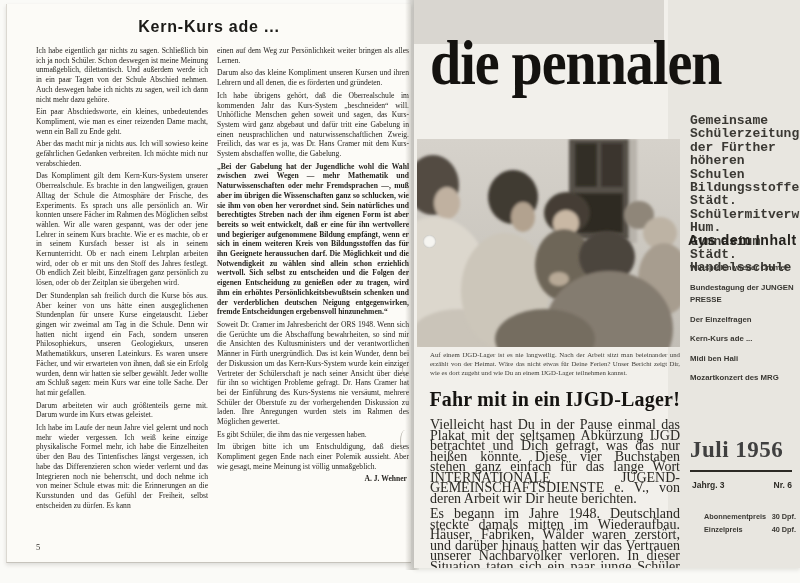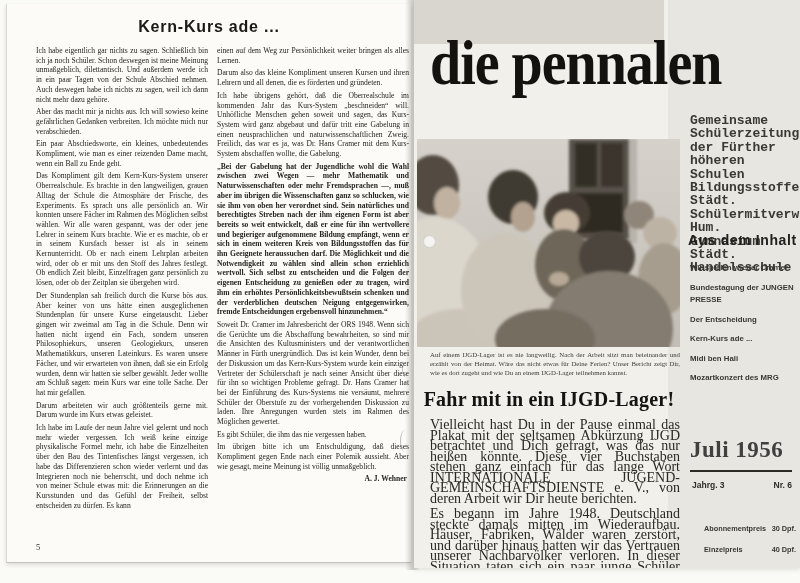--- a/index.html
+++ b/index.html
@@ -61,21 +61,21 @@
     background:#cbc7c0;overflow:hidden;
   }
   .photo svg{display:block;}
   .punch-hole{position:absolute;border-radius:50%;background:#f6f5f1;box-shadow:inset 0 0 2px rgba(0,0,0,.35);z-index:5;}
   .hole-a{left:6px;top:96px;width:13px;height:13px;}
   .caption{
     position:absolute;left:16px;top:351px;width:250px;
     font-size:6.8px;line-height:8.9px;text-align:justify;color:#3f3d38;
   }
   .headline{
-    position:absolute;left:4px;top:388px;width:262px;text-align:center;
+    position:absolute;left:4px;top:388px;width:262px;text-align:right;
     font-family:"Liberation Serif", serif;font-weight:bold;
     font-size:20px;letter-spacing:.2px;color:#161411;
   }
   .article-body{position:absolute;left:16px;top:420px;width:250px;}
   .article-body p{
     margin:0 0 5px 0;text-align:justify;
     font-size:14px;line-height:10.5px;color:#2a2823;
   }
   
   .publisher{position:absolute;left:22px;top:114px;width:106px;}
@@ -99,40 +99,40 @@
     font-size:23px;letter-spacing:.5px;color:#404040;white-space:nowrap;
   }
   .issue-rule{position:absolute;left:22px;top:470px;width:102px;border-top:2px solid #2c2a25;}
   .vol-row{
     position:absolute;left:24px;top:480px;width:100px;
     display:flex;justify-content:space-between;
     font-family:"Liberation Sans", sans-serif;font-weight:bold;font-size:8.5px;color:#2e2c27;
   }
   .prices{position:absolute;left:36px;top:512px;width:92px;}
   .prices p{
-    margin:12px 0 4px 0;display:flex;justify-content:space-between;
+    margin:0 0 4px 0;display:flex;justify-content:space-between;
     font-family:"Liberation Sans", sans-serif;font-weight:bold;
     font-size:7.3px;color:#3a3833;
   }
   .binding-mark{
     position:absolute;width:9px;height:16px;border-left:1.5px solid #8d887e;
     border-radius:50% 0 0 50%;opacity:.55;z-index:4;
   }
   .bm1{left:402px;top:362px;}
   .bm2{left:400px;top:430px;height:22px;}
 </style>
 </head>
 <body>
 
 <div class="page-left">
   <div class="article-title">Kern-Kurs ade ...</div>
   <div class="col col1">
       <p>Ich habe eigentlich gar nichts zu sagen. Schließlich bin ich ja noch Schüler. Schon deswegen ist meine Meinung unmaßgeblich, dilettantisch. Und außerdem werde ich in ein paar Tagen von der Schule Abschied nehmen. Auch deswegen habe ich nichts zu sagen, weil ich dann nicht mehr dazu gehöre.</p>
+      <p>Ein paar Abschiedsworte, ein kleines, unbedeutendes Kompliment, wie man es einer reizenden Dame macht, wenn ein Ball zu Ende geht.</p>
       <p>Aber das macht mir ja nichts aus. Ich will sowieso keine gefährlichen Gedanken verbreiten. Ich möchte mich nur verabschieden.</p>
-      <p>Ein paar Abschiedsworte, ein kleines, unbedeutendes Kompliment, wie man es einer reizenden Dame macht, wenn ein Ball zu Ende geht.</p>
       <p>Das Kompliment gilt dem Kern-Kurs-System unserer Oberrealschule. Es brachte in den langweiligen, grauen Alltag der Schule die Atmosphäre der Frische, des Experiments. Es sprach uns alle persönlich an. Wir konnten unsere Fächer im Rahmen des Möglichen selbst wählen. Wir alle waren gespannt, was der oder jene Lehrer in seinem Kurs brachte. Wie er es machte, ob er in seinem Kursfach besser ist als in seinem Kernunterricht. Ob er nach einem Lehrplan arbeiten wird, oder ob er mit uns den Stoff des Jahres festlegt. Ob endlich Zeit bleibt, Einzelfragen ganz persönlich zu lösen, oder ob der Zeitplan sie übergehen wird.</p>
       <p>Der Stundenplan sah freilich durch die Kurse bös aus. Aber keiner von uns hätte einen ausgeglichenen Stundenplan für unsere Kurse eingetauscht. Lieber gingen wir zweimal am Tag in die Schule. Denn wir hatten nicht irgend ein Fach, sondern unseren Philosophiekurs, unseren Geologiekurs, unseren Mathematikkurs, unseren Lateinkurs. Es waren unsere Fächer, und wir erwarteten von ihnen, daß sie ein Erfolg wurden, denn wir hatten sie selber gewählt. Jeder wollte am Schluß sagen: mein Kurs war eine tolle Sache. Der hat mir gefallen.</p>
       <p>Darum arbeiteten wir auch größtenteils gerne mit. Darum wurde im Kurs etwas geleistet.</p>
       <p>Ich habe im Laufe der neun Jahre viel gelernt und noch mehr wieder vergessen. Ich weiß keine einzige physikalische Formel mehr, ich habe die Einzelheiten über den Bau des Tintenfisches längst vergessen, ich habe das Differenzieren schon wieder verlernt und das Integrieren noch nie beherrscht, und doch nehme ich von meiner Schule etwas mit: die Erinnerungen an die Kursstunden und das Gefühl der Freiheit, selbst entscheiden zu dürfen. Es kann</p>
     </div>
   <div class="col col2">
     <div>
         <p>einen auf dem Weg zur Persönlichkeit weiter bringen als alles Lernen.</p>
         <p>Darum also das kleine Kompliment unseren Kursen und ihren Lehrern und all denen, die es förderten und gründeten.</p>
         <p>Ich habe übrigens gehört, daß die Oberrealschule im kommenden Jahr das Kurs-System „beschneiden“ will. Unhöfliche Menschen gehen soweit und sagen, das Kurs-System wird ganz abgebaut und dafür tritt eine Gabelung in einen neusprachlichen und naturwissenschaftlichen Zweig. Freilich, das war es ja, was Dr. Hans Cramer mit dem Kurs-System abschaffen wollte, die Gabelung.</p>
@@ -158,21 +158,21 @@
         <p>der Fürther höheren Schulen</p>
         <p>Bildungsstoffen</p>
         <p>Städt. Schülermitverwaltung</p>
         <p>Hum. Gymnasium</p>
         <p>Städt. Handelsschule</p>
       </div>
     <div class="contents-heading">Aus dem Inhalt</div>
     <div class="contents">
         <p>Wir spielen wieder Cramer</p>
         <p>Bundestagung der JUNGEN PRESSE</p>
-        <p>Der Entscheidung</p>
+        <p>Der Einzelfragen</p>
         <p>Kern-Kurs ade ...</p>
         <p>Midi ben Hali</p>
         <p>Mozartkonzert des MRG</p>
       </div>
     <div class="issue-date">Juli 1956</div>
     <div class="issue-rule"></div>
     <div class="vol-row">
       <span>Jahrg. 3</span>
       <span>Nr. 6</span>
     </div>

